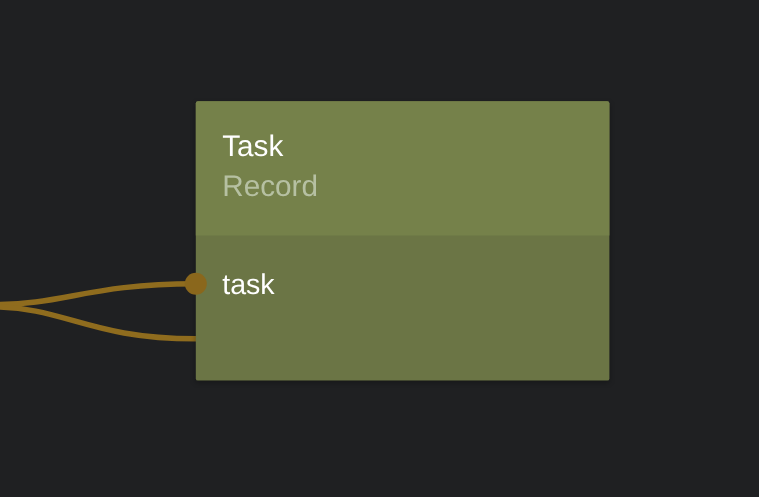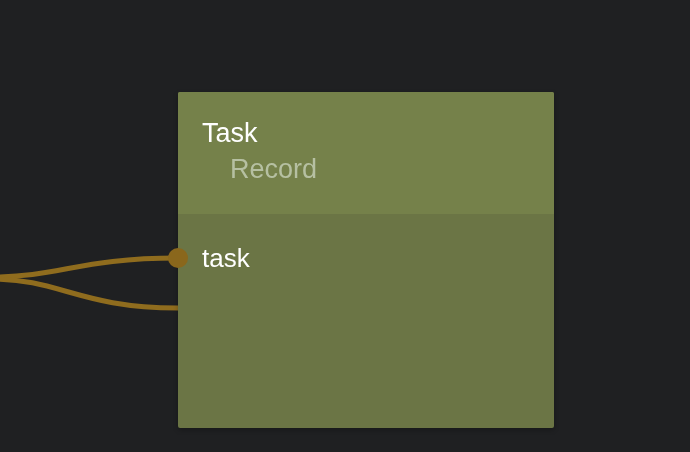--- a/index.html
+++ b/index.html
@@ -24,21 +24,21 @@
   .wire {
     fill: none;
     stroke-width: 5px;
     stroke-linecap: round;
   }
   .node {
     position: absolute;
     left: 178px;
     top: 92px;
     width: 376px;
-    height: 336px;
+    height: 254px;
     border-radius: 2px;
     box-shadow: 0 2px 5px rgba(0,0,0,0.25);
   }
   .node-header {
     box-sizing: border-box;
     height: 122px;
     padding: 23px 24px 0 24px;
     border-radius: 2px 2px 0 0;
   }
   .node-title {
@@ -85,21 +85,21 @@
 
   <svg class="wire-layer" viewBox="0 0 690 452" xmlns="http://www.w3.org/2000/svg">
     <path class="wire" d="M -8 277 C 60 277, 80 258, 178 258" stroke="#8f6c1e"></path>
     <path class="wire" d="M -8 279 C 60 279, 80 308, 178 308" stroke="#8f6c1e"></path>
   </svg>
 
   <div class="node" style="background: rgb(107, 117, 69);">
 
     <div class="node-header" style="background: rgb(117, 129, 74);">
       <div class="node-title" style="color: rgb(255, 255, 255);">Task</div>
-      <div class="node-subtitle" style="color: rgb(182, 192, 162); margin-left: 28px;">Record</div>
+      <div class="node-subtitle" style="color: rgb(182, 192, 162);">Record</div>
     </div>
 
     <div class="node-body">
 
       <div class="port-row">
         <span class="socket" style="background: rgb(138, 103, 28);"></span>
         <span class="port-label" style="color: rgb(255, 255, 255);">task</span>
       </div>
 
 

